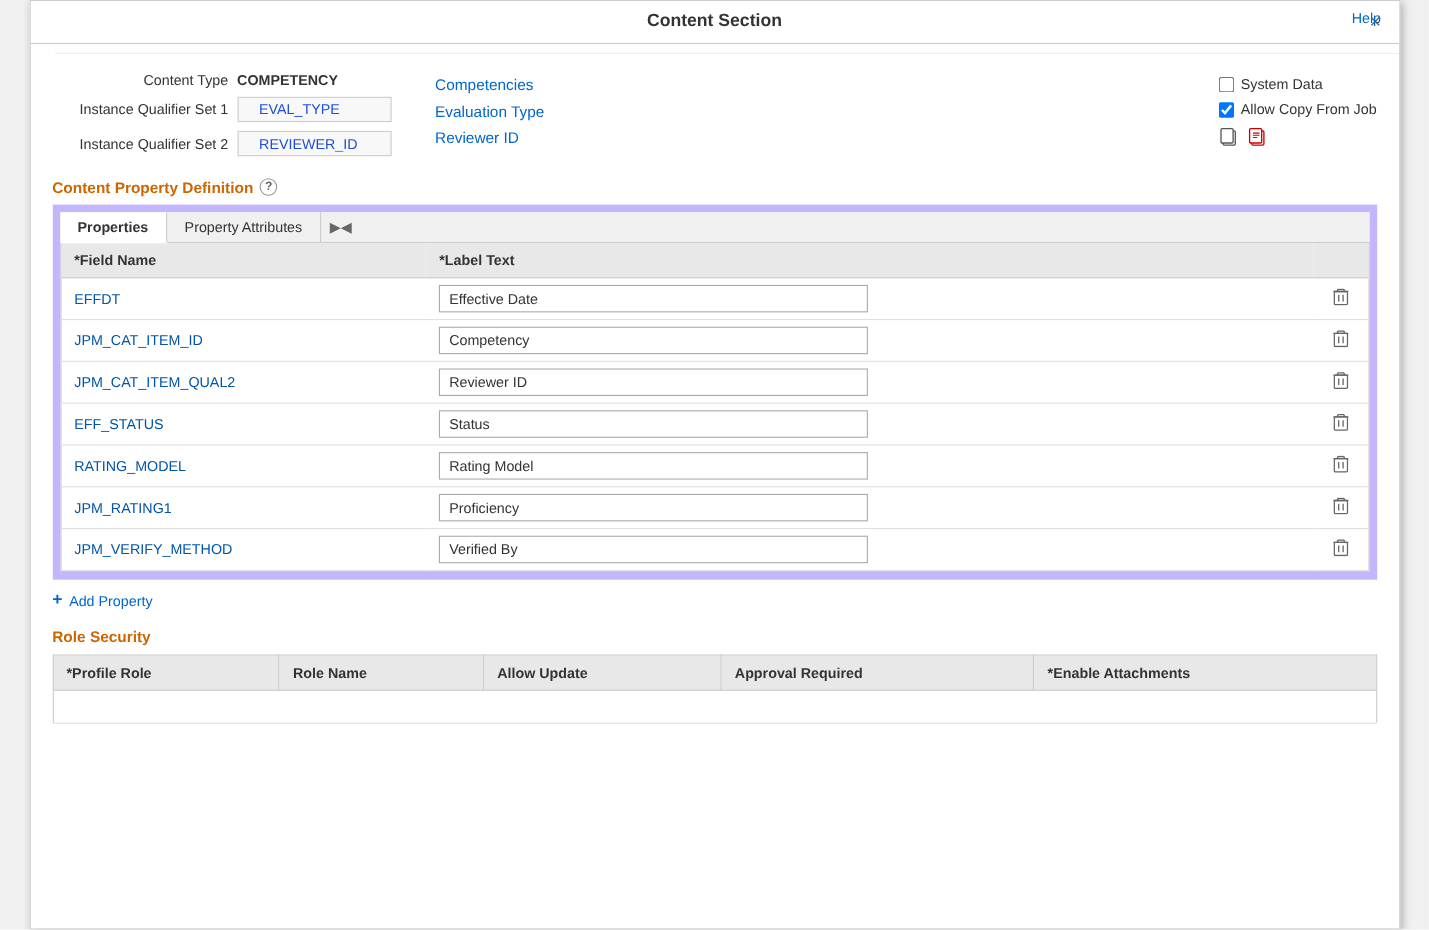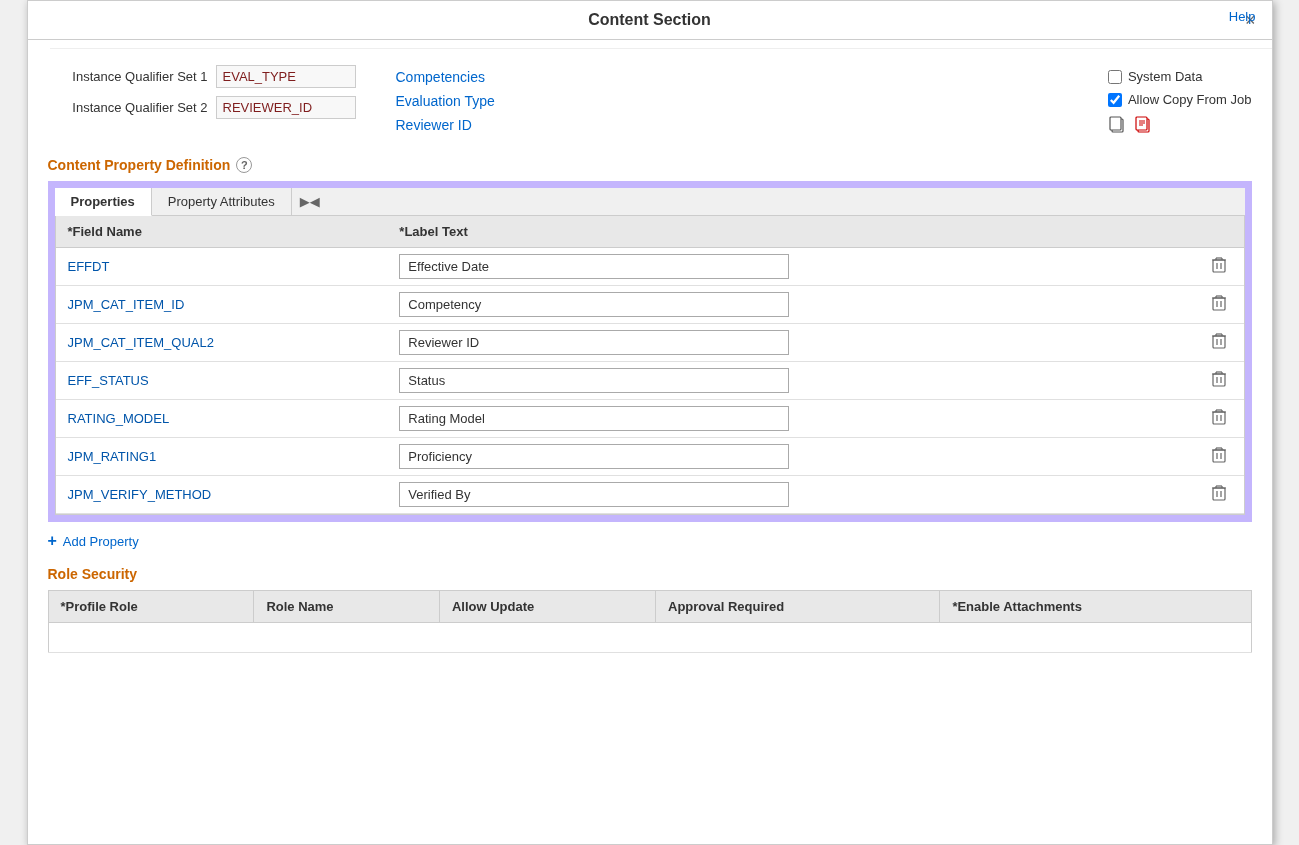--- a/index.html
+++ b/index.html
@@ -79,23 +79,23 @@
       gap: 8px;
     }
     .form-label {
       text-align: right;
       color: #333;
       font-size: 13px;
       min-width: 160px;
     }
     .form-input {
       border: 1px solid #ccc;
-      padding: 3px 6px;
-      font-size: 13px;
-      color: #7f1d1d;
+      padding: 3px 19px;
+      font-size: 13px;
+      color: #1d4ed8;
       background: #f8f8f8;
       width: 140px;
     }
     .form-value {
       font-size: 13px;
       color: #333;
       font-weight: bold;
     }
     .links-col {
       display: flex;
@@ -279,20 +279,24 @@
 
   <div class="help-bar">
     <a class="help-link" href="#">Help</a>
   </div>
 
   <div class="modal-body">
 
     <div class="form-section">
 
       <div class="form-fields">
+        <div class="form-row">
+          <span class="form-label">Content Type</span>
+          <span class="form-value">COMPETENCY</span>
+        </div>
         <div class="form-row">
           <span class="form-label">Instance Qualifier Set 1</span>
           <input class="form-input" type="text" value="EVAL_TYPE" style="">
         </div>
         <div class="form-row">
           <span class="form-label">Instance Qualifier Set 2</span>
           <input class="form-input" type="text" value="REVIEWER_ID" style="">
         </div>
       </div>
 

